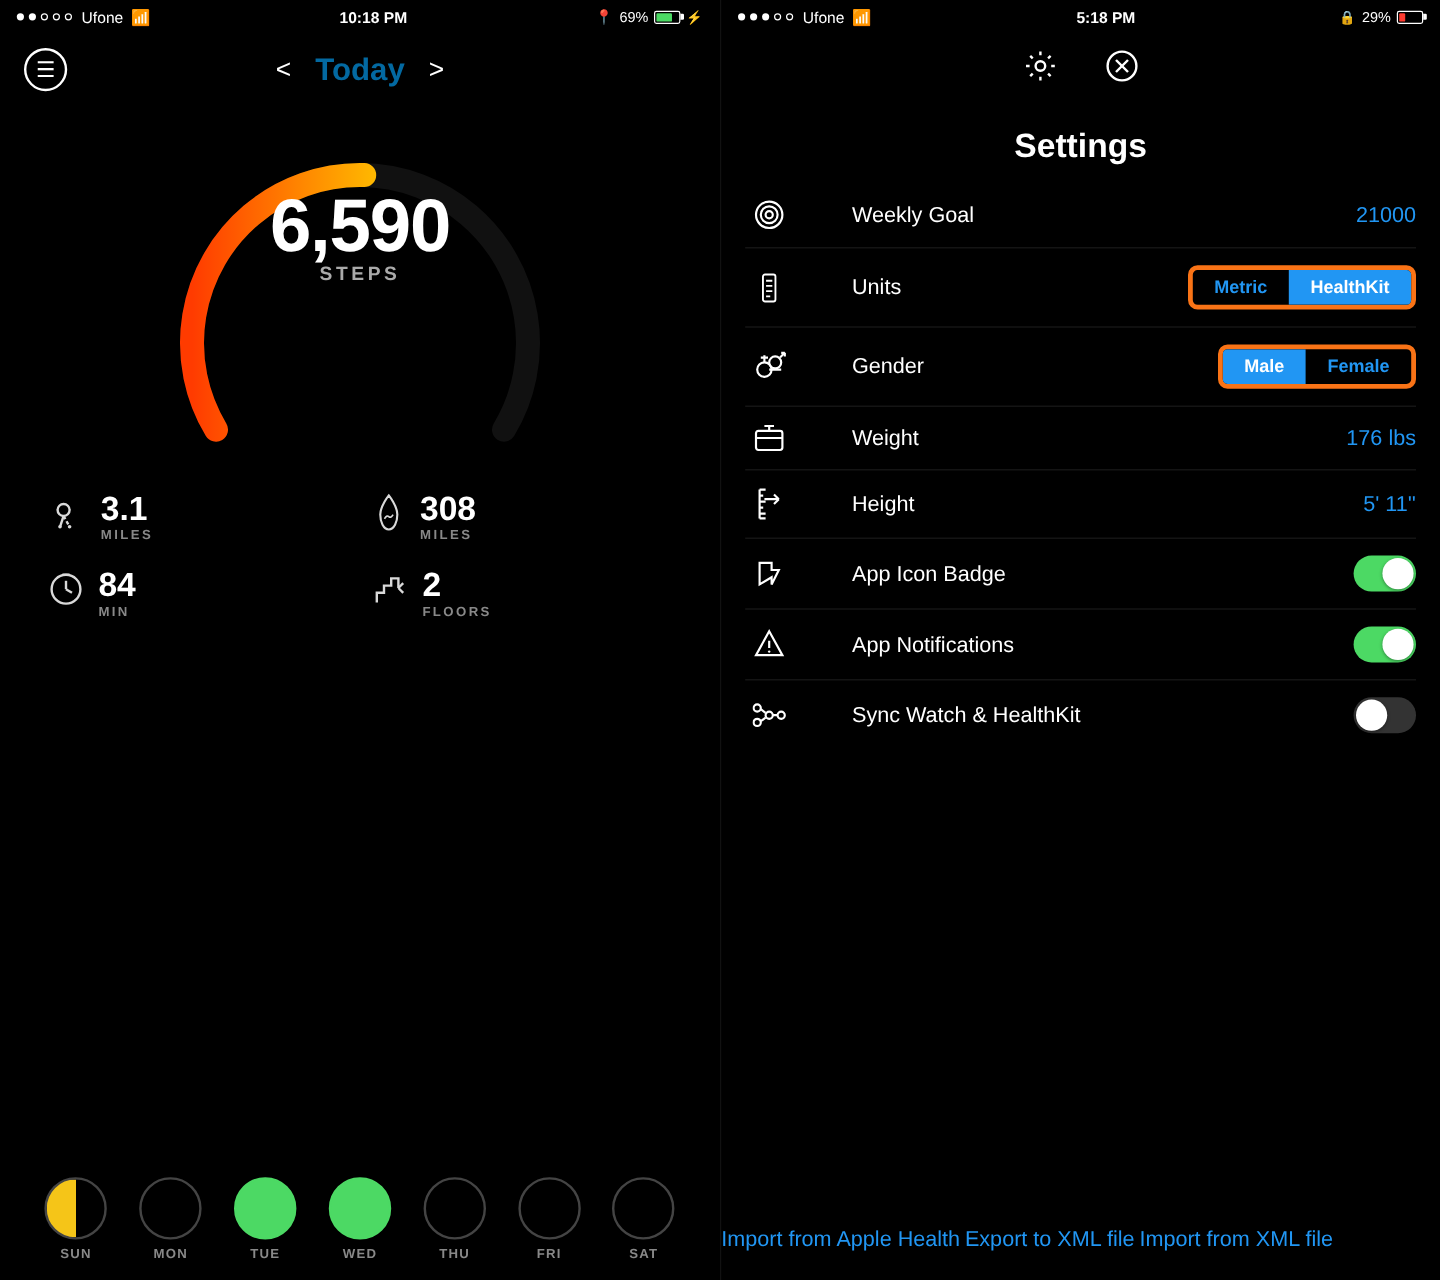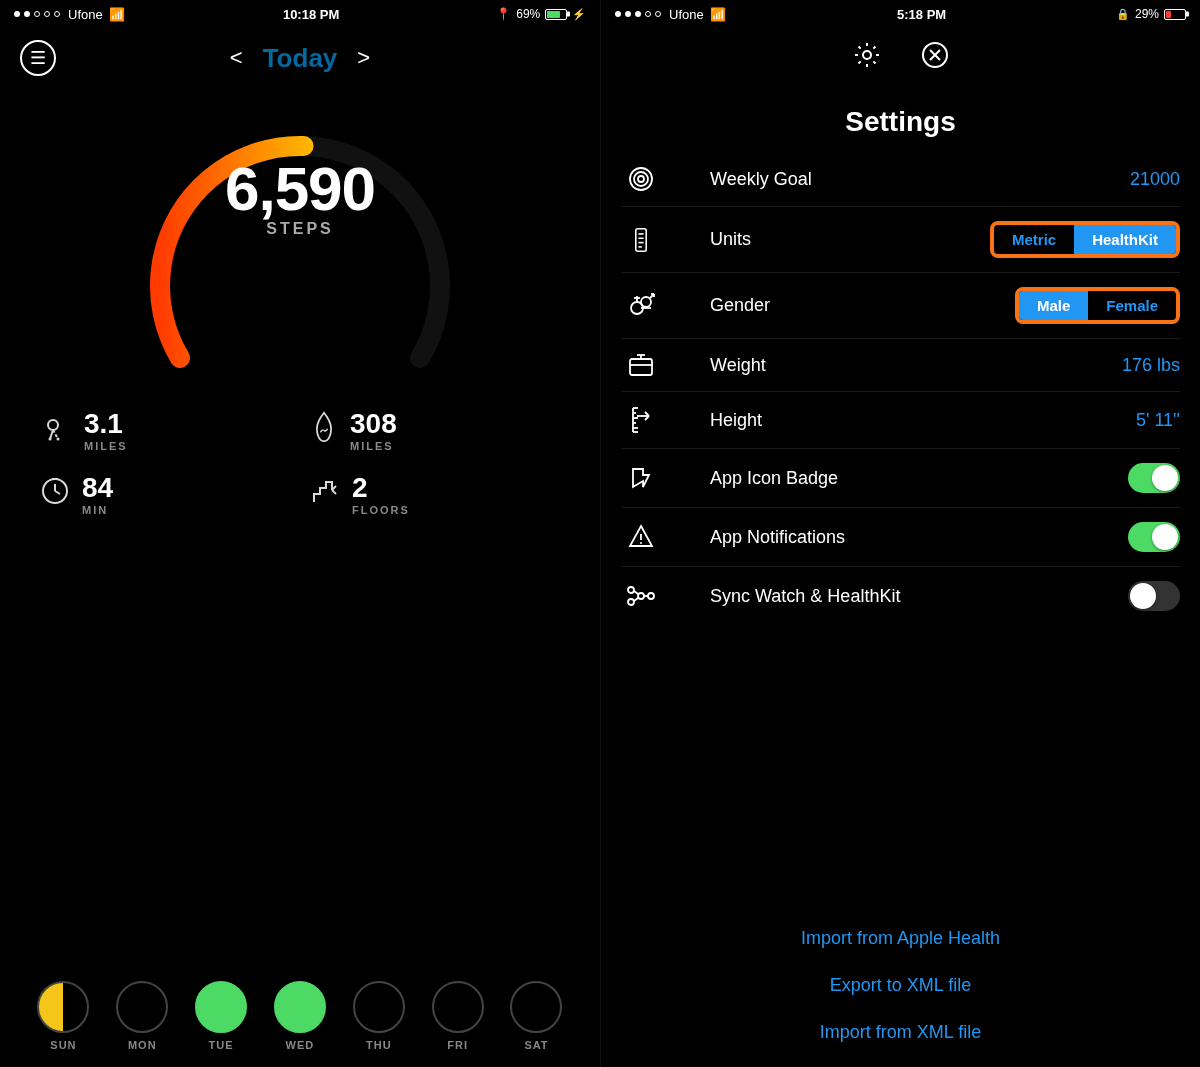--- a/index.html
+++ b/index.html
@@ -165,21 +165,21 @@
       position: absolute; top: 2px;
       box-shadow: 0 1px 3px rgba(0,0,0,0.4);
       transition: left 0.2s;
     }
     .toggle.on .toggle-knob { left: 24px; }
     .toggle.off .toggle-knob { left: 2px; }
 
     
     .bottom-links {
       padding: 16px 0 24px;
-      display: flex; flex-direction: column; align-items: center; gap: 26px; text-align: center;
+      display: flex; flex-direction: row; align-items: center; gap: 4px; text-align: center;
     }
     .bottom-link { color: #2196f3; font-size: 18px; font-weight: 500; cursor: pointer; }
 
     
     .right-status-bar {
       display: flex; align-items: center; justify-content: space-between;
       padding: 6px 14px; height: 28px;
     }
     .right-nav-top {
       display: flex; align-items: center; justify-content: center;

